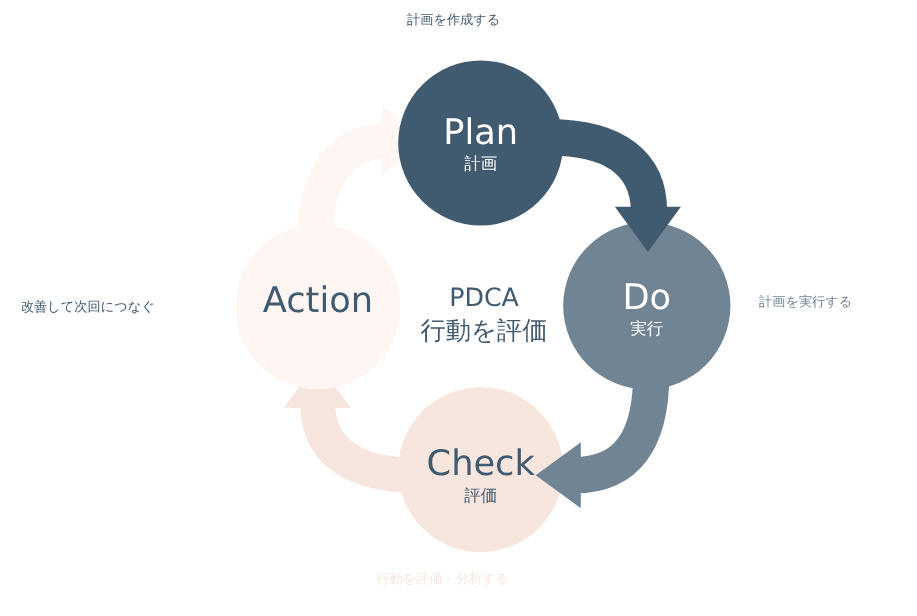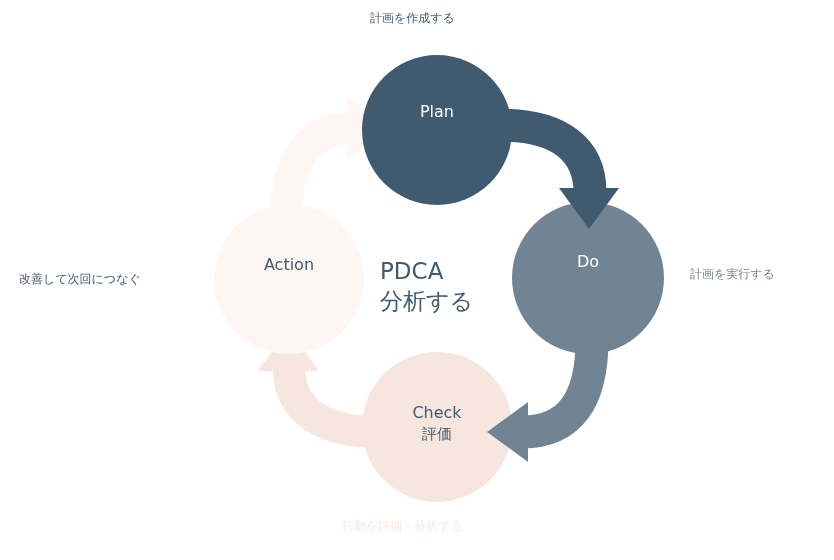--- a/index.html
+++ b/index.html
@@ -1,23 +1,23 @@
 <!DOCTYPE html>
 <html><head>
 <meta charset="utf-8">
 <style>
   html, body { margin: 0; padding: 0; background: #ffffff; }
   body { width: 834px; height: 560px; position: relative; overflow: hidden;
          font-family: "DejaVu Sans", "Liberation Sans", sans-serif; }
   svg.diagram { position: absolute; left: 0; top: 0; }
   .lbl { position: absolute; white-space: nowrap; font-size: 12px; }
   .stage-title { position: absolute; text-align: center; width: 150px; line-height: 1; }
-  .stage-en { display: block; font-size: 16px; }
+  .stage-en { display: block; font-size: 32px; }
   .stage-jp { display: block; font-size: 15px; margin-top: 6px; }
-  .center-title { position: absolute; left: 380px; top: 256px; width: 120px; 
+  .center-title { position: absolute; left: 380px; top: 256px; width: 120px; text-align: center;
                   color: #405A70; font-size: 23px; line-height: 30px; }
 </style>
 </head>
 <body>
 
 <svg class="diagram" width="834" height="560" viewBox="0 0 834 560">
 
   <path d="M 286 222 C 286 160, 310 128, 352 128" fill="none" stroke="#FEF6F2" stroke-width="32"></path>
   <polygon points="347,96 347,159 389,127" fill="#FEF6F2"></polygon>
 
@@ -32,33 +32,35 @@
 
   <circle cx="588" cy="278" r="76" fill="#718494"></circle>
   <polygon points="559,188 619,188 589,229" fill="#405A70"></polygon>
 
   <path d="M 592 340 C 592 400, 570 432, 522 432" fill="none" stroke="#718494" stroke-width="33"></path>
   <polygon points="528,402 528,462 487,432" fill="#718494"></polygon>
 </svg>
 
 <div class="stage-title" style="left:362px; top:104px; color:#ffffff;">
   <span class="stage-en">Plan</span>
+  <span class="stage-jp">計画</span>
 </div>
 <div class="stage-title" style="left:513px; top:254px; color:#ffffff;">
   <span class="stage-en">Do</span>
+  <span class="stage-jp">実行</span>
 </div>
 <div class="stage-title" style="left:362px; top:405px; color:#405A70;">
   <span class="stage-en">Check</span>
   <span class="stage-jp">評価</span>
 </div>
 <div class="stage-title" style="left:214px; top:257px; color:#405A70;">
   <span class="stage-en">Action</span>
 </div>
 
 <div class="center-title">
   <div>PDCA</div>
-  <div>分析する</div>
+  <div>行動を評価</div>
 </div>
 
 <div class="lbl" style="left:370px; top:10px; color:#405A70;">計画を作成する</div>
 <div class="lbl" style="left:690px; top:266px; color:#718494;">計画を実行する</div>
 <div class="lbl" style="left:342px; top:518px; color:#F7E6DD;">行動を評価・分析する</div>
 <div class="lbl" style="left:19px; top:271px; color:#405A70;text-align:center;">改善して次回につなぐ</div>
 
 </body></html>

